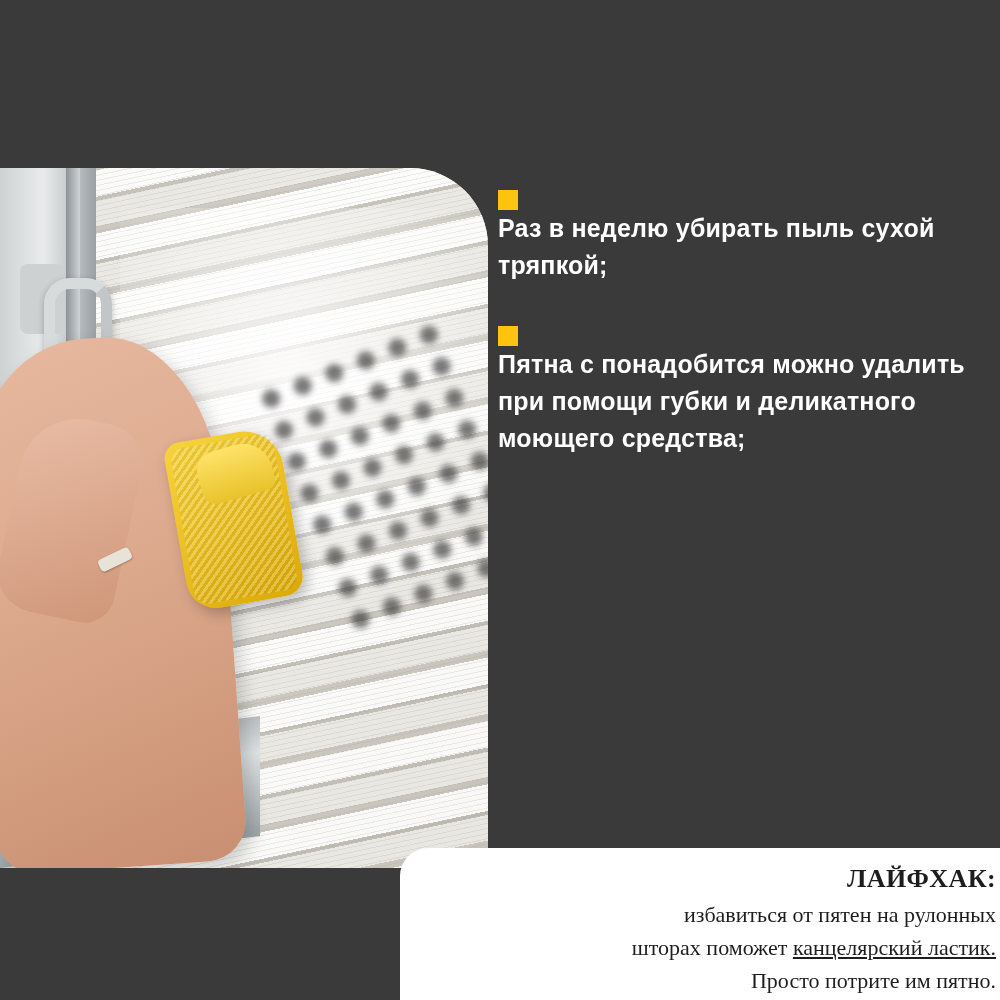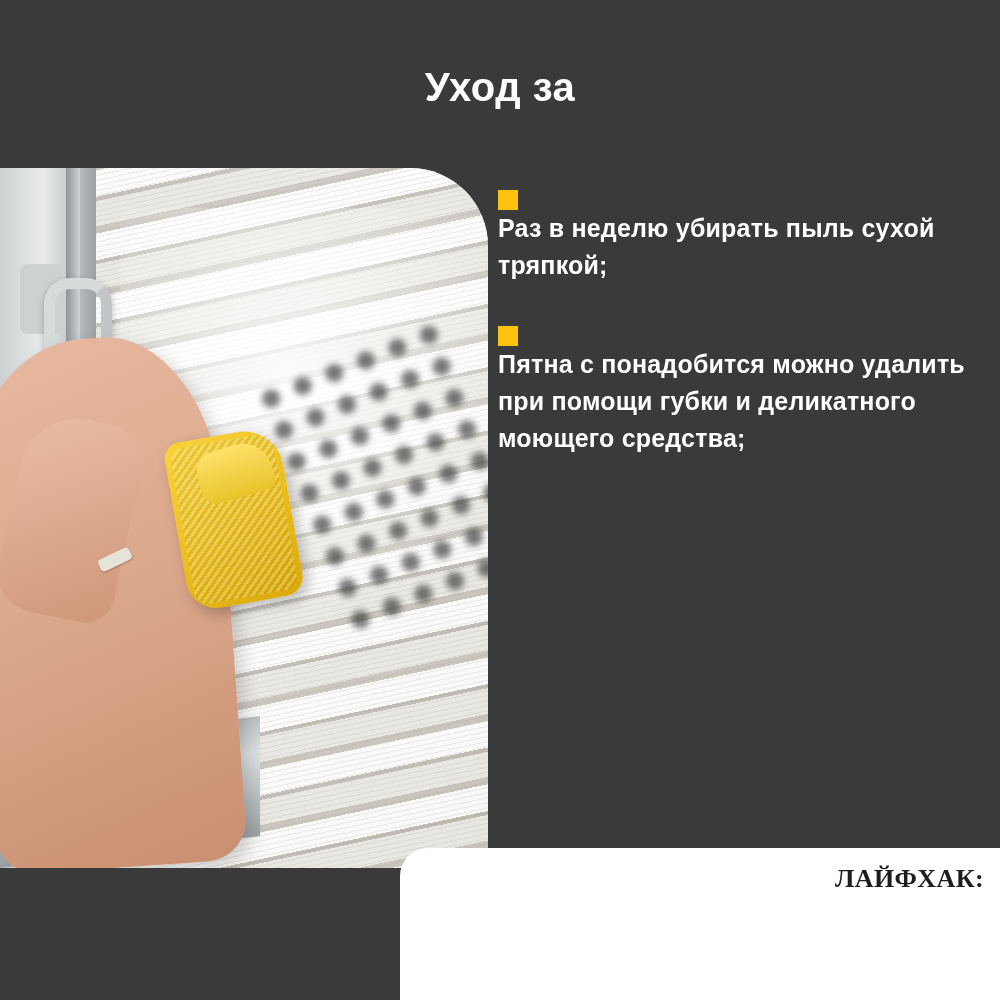--- a/index.html
+++ b/index.html
@@ -268,21 +268,21 @@
   
   .lifehack {
     position: absolute;
     left: 400px;
     top: 848px;
     width: 600px;
     height: 152px;
     background: #ffffff;
     border-top-left-radius: 28px;
     box-sizing: border-box;
-    padding: 16px 16px 12px 26px;
+    padding: 16px 4px 12px 26px;
     text-align: right;
   }
   .lifehack-title {
     color: #1d1d1d;
     font-size: 26px;
     font-weight: bold;
     letter-spacing: 0.4px;
     margin-bottom: 4px;
     font-family: "Liberation Serif", serif;
   }
@@ -295,21 +295,20 @@
   .underline {
     text-decoration: underline;
   }
 </style>
 </head>
 <body>
 
 <div class="poster">
 
   <div class="header">
-    <div class="title-line">Уход за</div>
   </div>
 
   <div class="photo">
     <div class="slats"></div>
     <div class="slats2"></div>
     <div class="photo-glow"></div>
     <div class="chain"></div>
     <div class="frame-left">
       <div class="frame-left-inner"></div>
     </div>
@@ -335,15 +334,20 @@
       <div class="bullet-square"></div>
       <div class="bullet-text">Пятна с понадобится можно удалить при помощи губки и деликатного моющего средства;</div>
     </div>
 
 
 
   </div>
 
   <div class="lifehack">
     <div class="lifehack-title">ЛАЙФХАК:</div>
+    <div class="lifehack-body">
+      <div>избавиться от пятен на рулонных</div>
+      <div><span>шторах поможет </span><span class="underline">канцелярский ластик.</span></div>
+      <div>Просто потрите им пятно.</div>
+    </div>
   </div>
 
 </div>
 
 </body></html>

